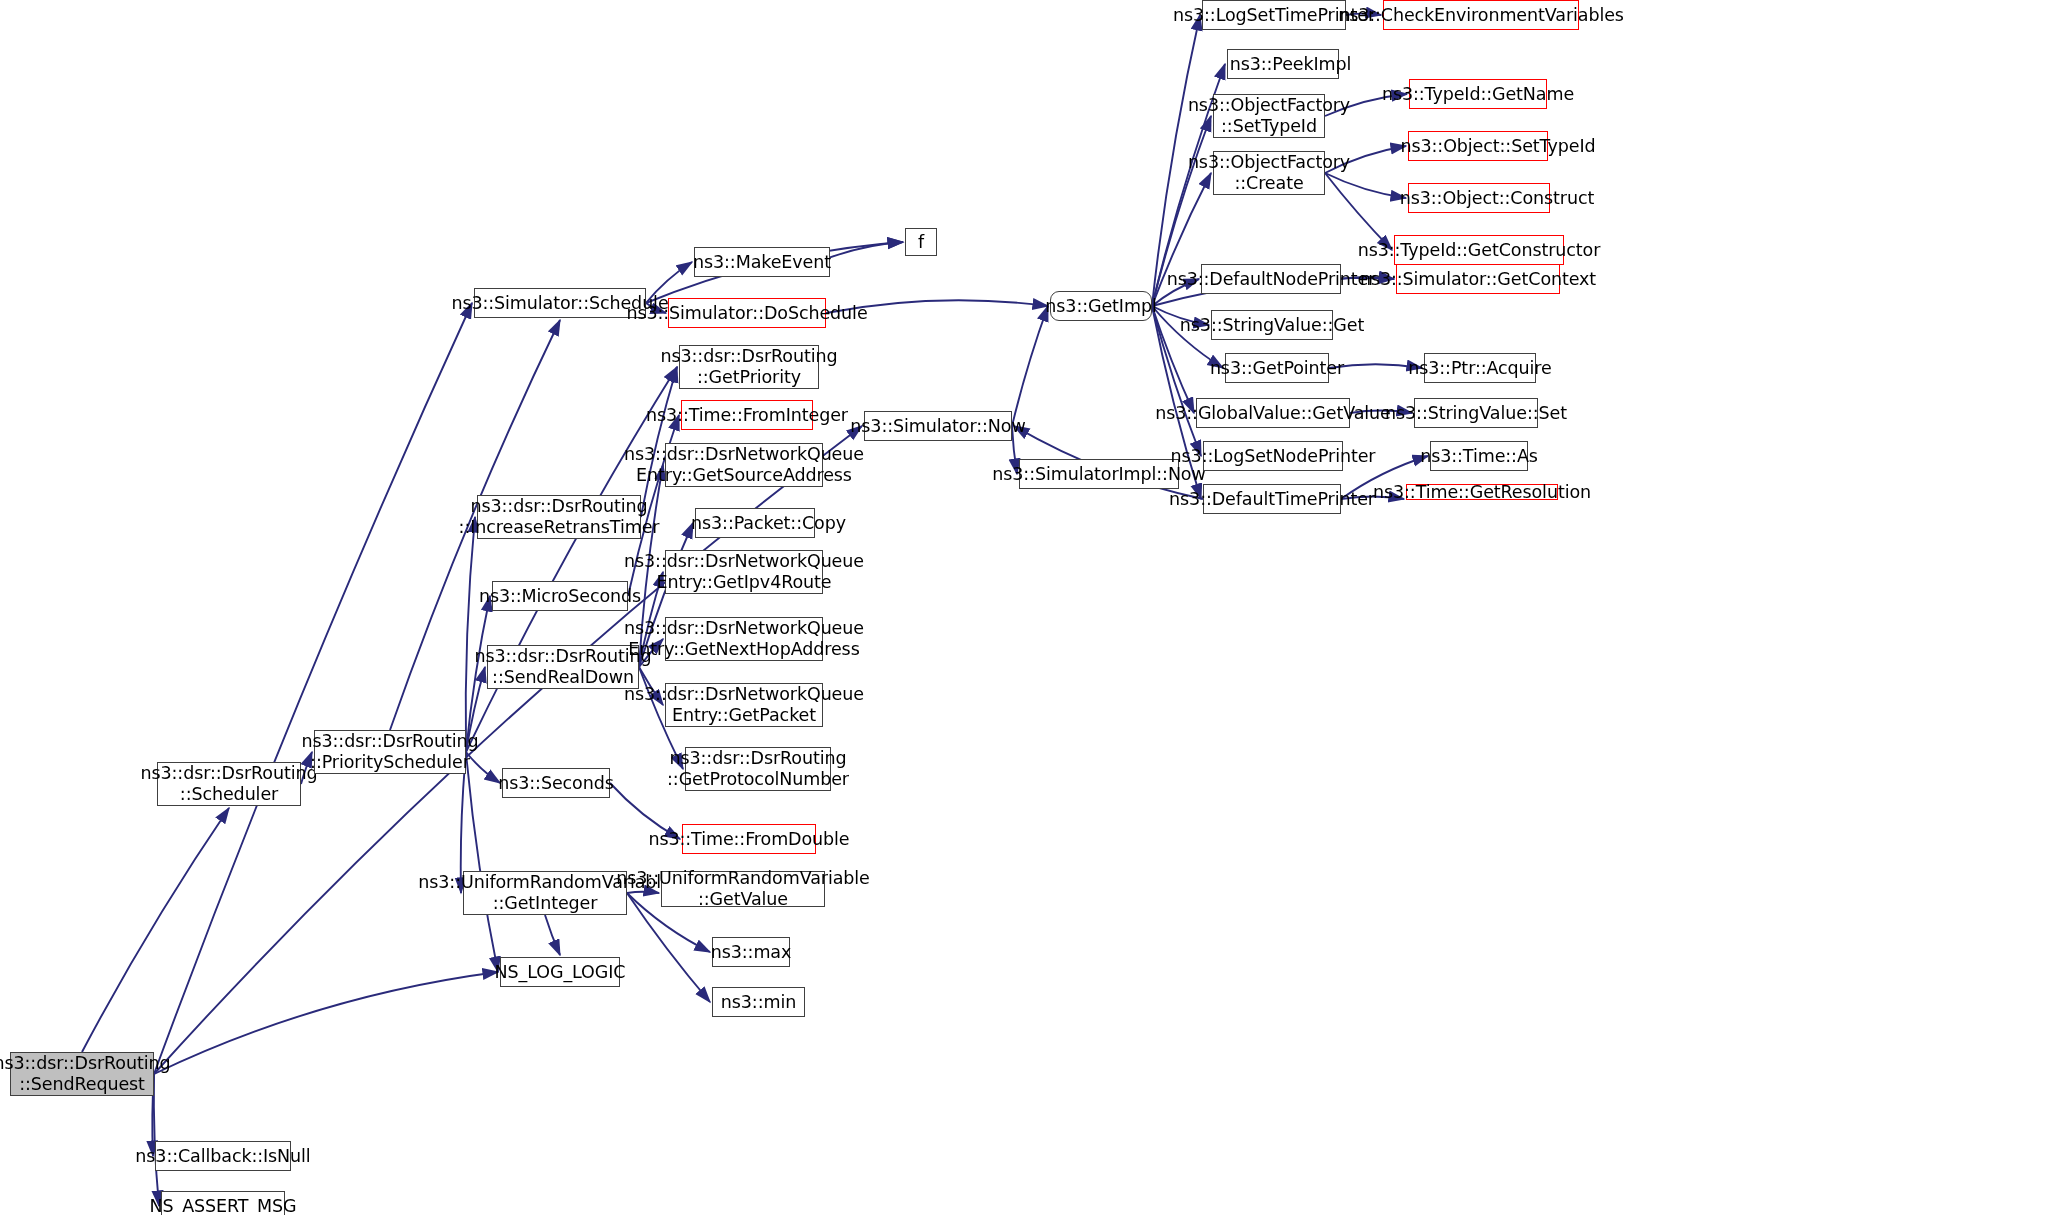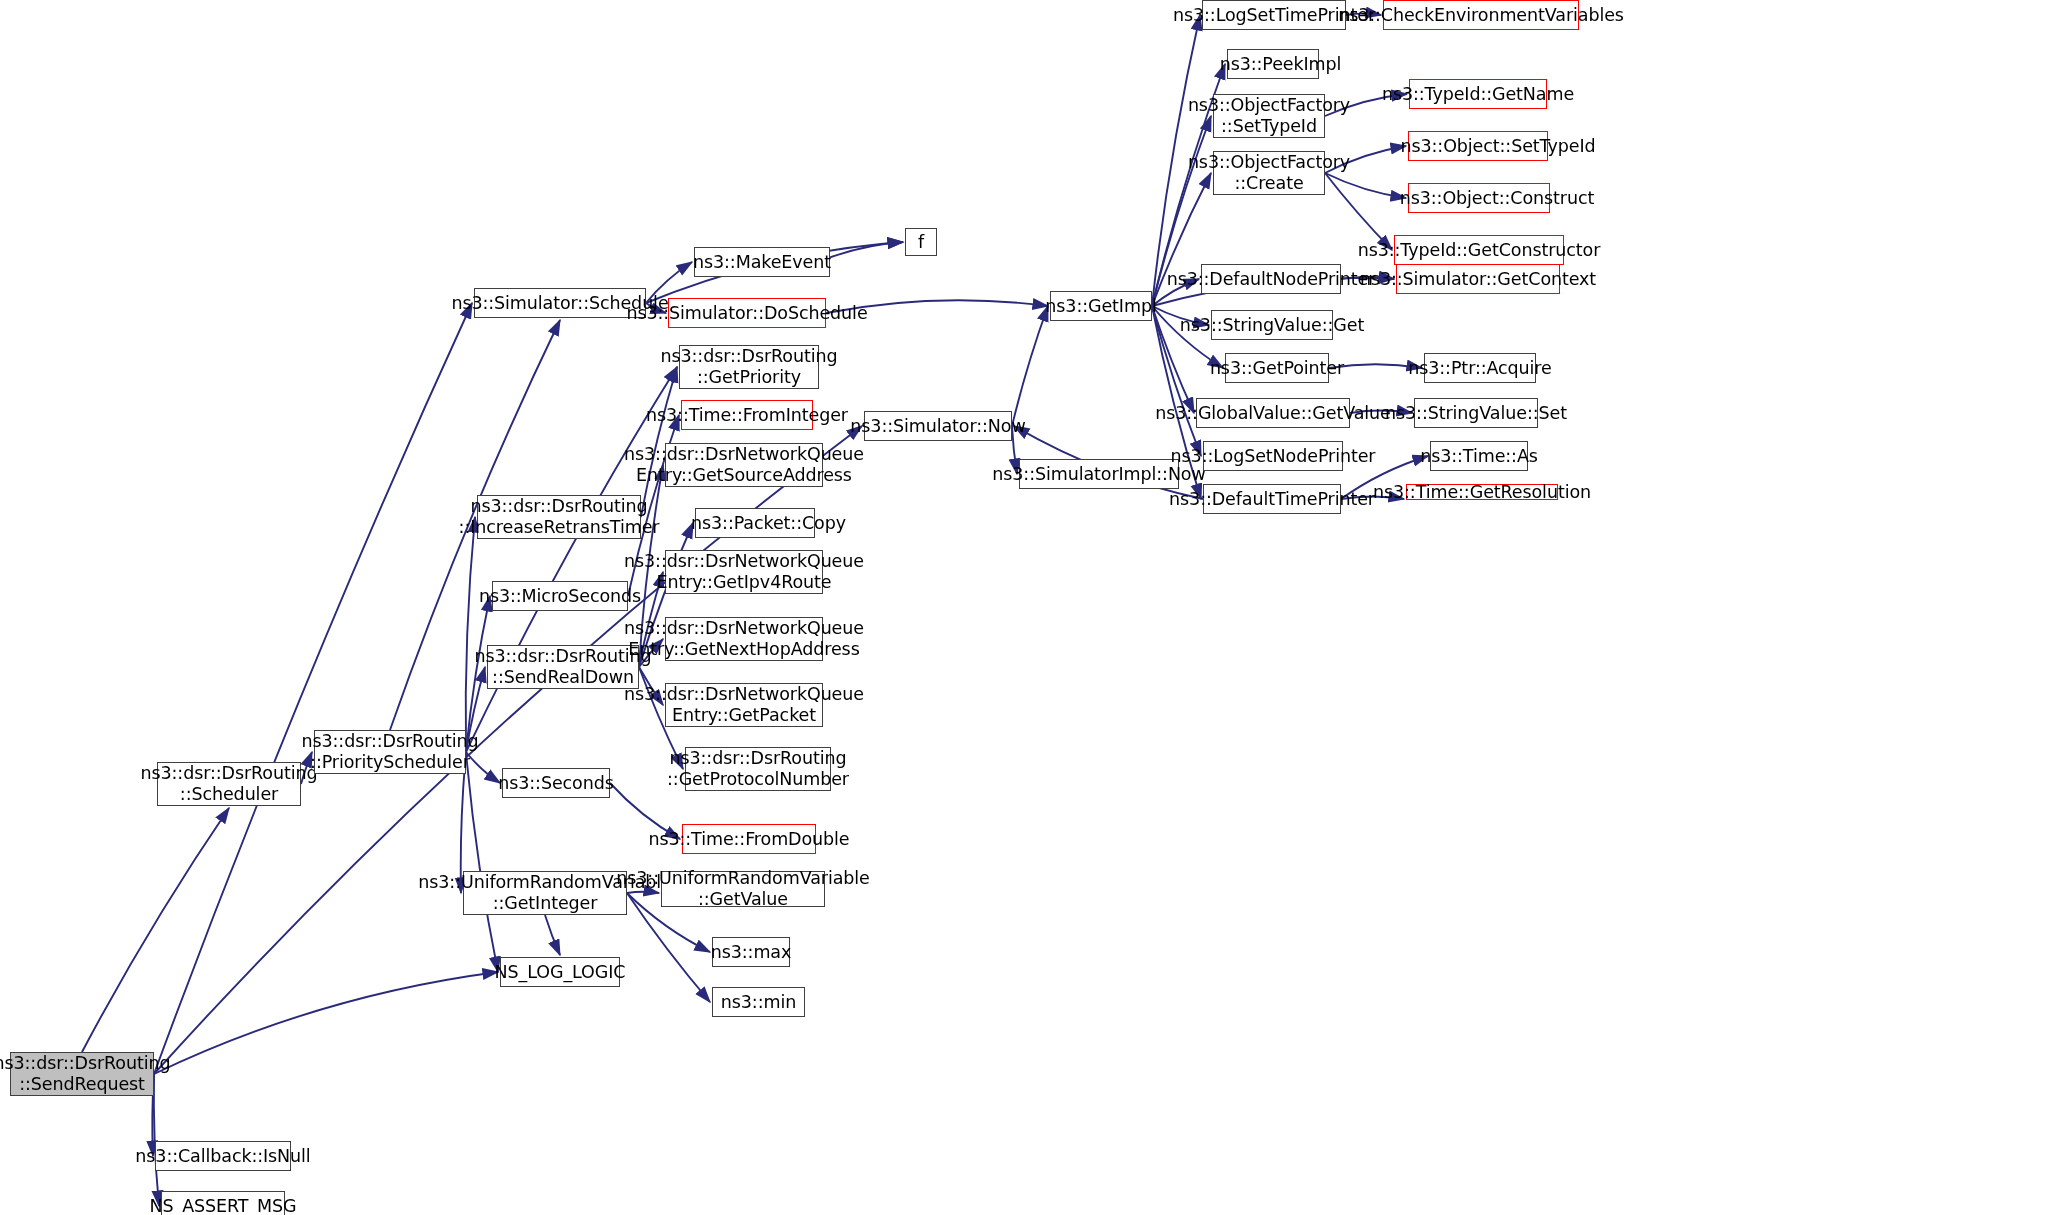--- a/index.html
+++ b/index.html
@@ -135,23 +135,23 @@
       <div class="node" style="left: 685px; top: 747px; width: 146px; height: 44px;">ns3::dsr::DsrRouting
 ::GetProtocolNumber</div>
       <div class="node red" style="left: 682px; top: 824px; width: 134px; height: 30px;">ns3::Time::FromDouble</div>
       <div class="node" style="left: 661px; top: 871px; width: 164px; height: 36px;">ns3::UniformRandomVariable
 ::GetValue</div>
       <div class="node" style="left: 712px; top: 937px; width: 78px; height: 30px;">ns3::max</div>
       <div class="node" style="left: 712px; top: 987px; width: 93px; height: 30px;">ns3::min</div>
       <div class="node" style="left: 905px; top: 228px; width: 32px; height: 28px;">f</div>
       <div class="node" style="left: 864px; top: 411px; width: 148px; height: 30px;">ns3::Simulator::Now</div>
       <div class="node" style="left: 1019px; top: 459px; width: 160px; height: 30px;">ns3::SimulatorImpl::Now</div>
-      <div class="node" style="left: 1050px; top: 291px; width: 102px; height: 30px;">ns3::GetImpl</div>
+      <div class="node" style="left: 1050px; top: 291px; width: 102px; height: 30px; border-radius: 9px;">ns3::GetImpl</div>
       <div class="node" style="left: 1202px; top: 0px; width: 144px; height: 30px;">ns3::LogSetTimePrinter</div>
-      <div class="node" style="left: 1227px; top: 49px; width: 92px; height: 30px; padding-left: 20px;">ns3::PeekImpl</div>
+      <div class="node" style="left: 1227px; top: 49px; width: 112px; height: 30px; padding-left: 20px;">ns3::PeekImpl</div>
       <div class="node" style="left: 1213px; top: 94px; width: 112px; height: 44px;">ns3::ObjectFactory
 ::SetTypeId</div>
       <div class="node" style="left: 1213px; top: 151px; width: 112px; height: 44px;">ns3::ObjectFactory
 ::Create</div>
       <div class="node" style="left: 1201px; top: 264px; width: 140px; height: 30px;">ns3::DefaultNodePrinter</div>
       <div class="node" style="left: 1211px; top: 310px; width: 122px; height: 30px;">ns3::StringValue::Get</div>
       <div class="node" style="left: 1225px; top: 353px; width: 104px; height: 30px;">ns3::GetPointer</div>
       <div class="node" style="left: 1196px; top: 398px; width: 154px; height: 30px;">ns3::GlobalValue::GetValue</div>
       <div class="node" style="left: 1203px; top: 441px; width: 140px; height: 30px;">ns3::LogSetNodePrinter</div>
       <div class="node" style="left: 1203px; top: 484px; width: 138px; height: 30px;">ns3::DefaultTimePrinter</div>

